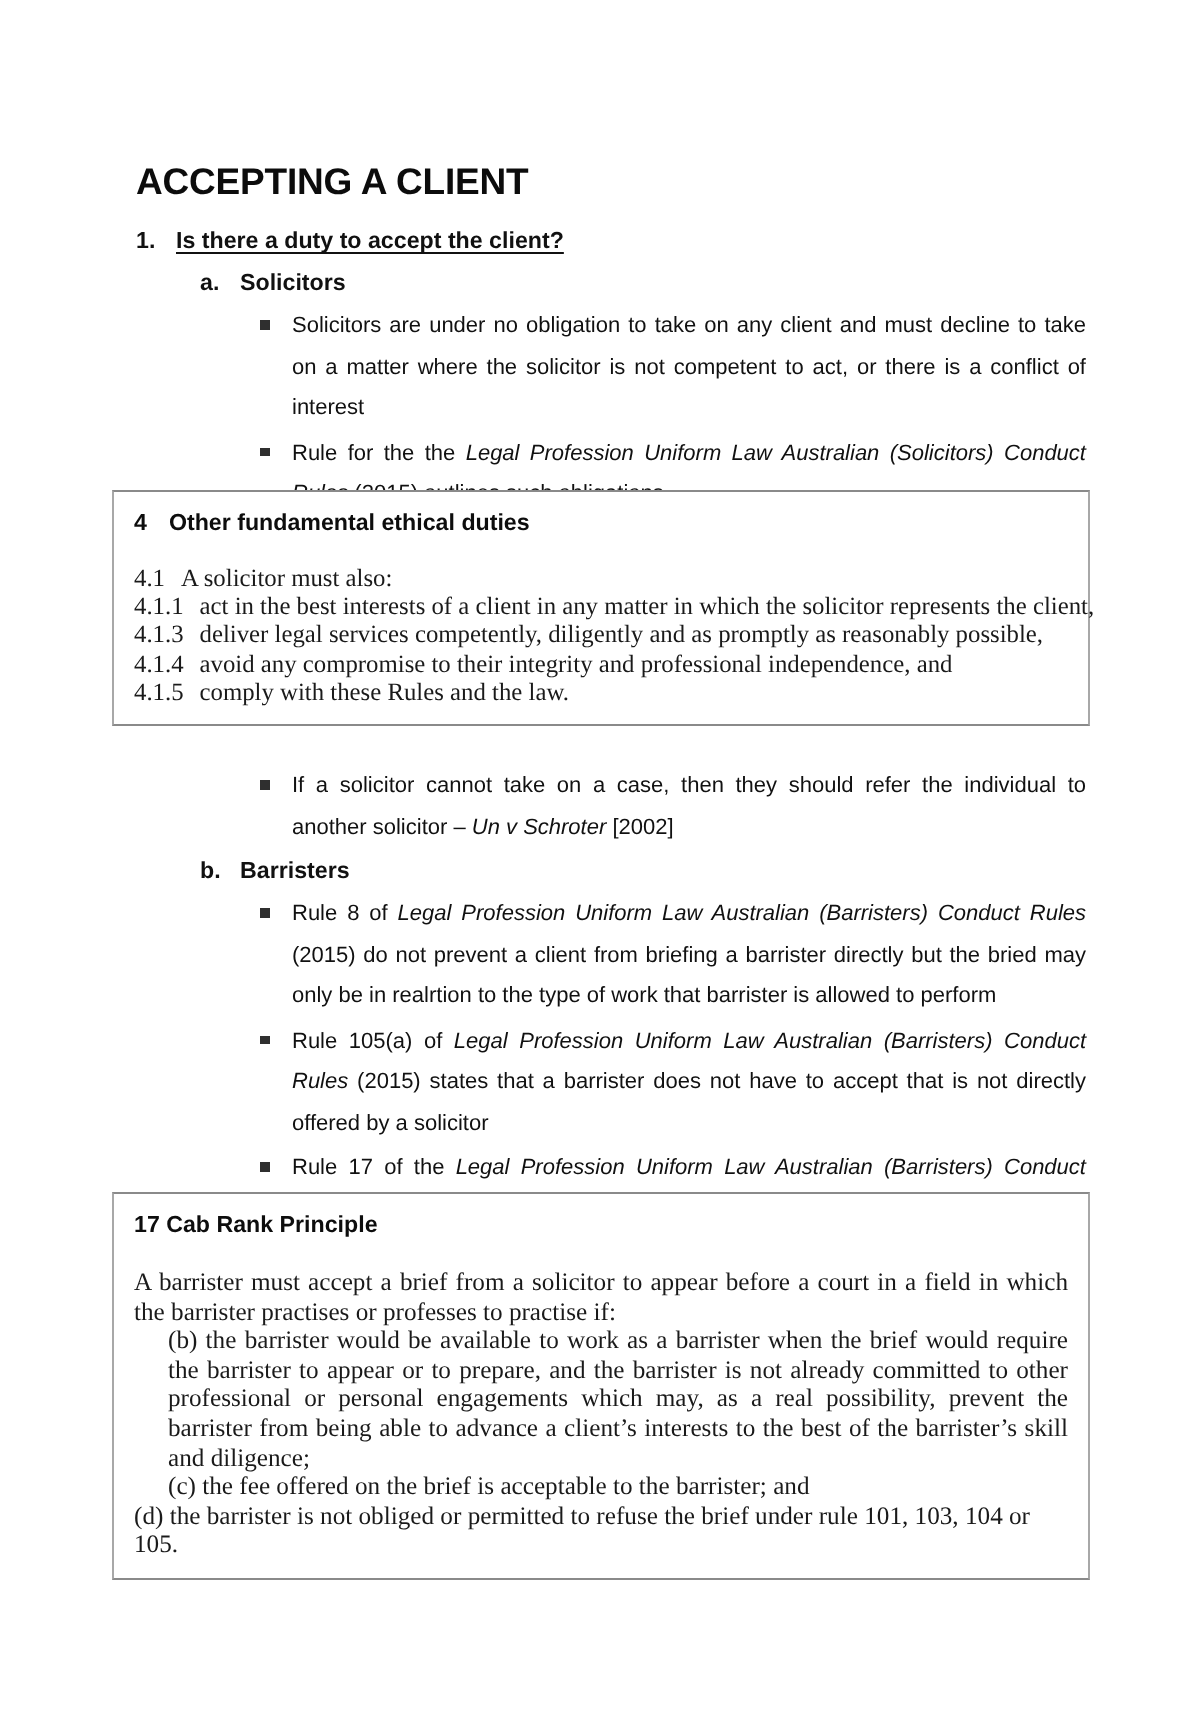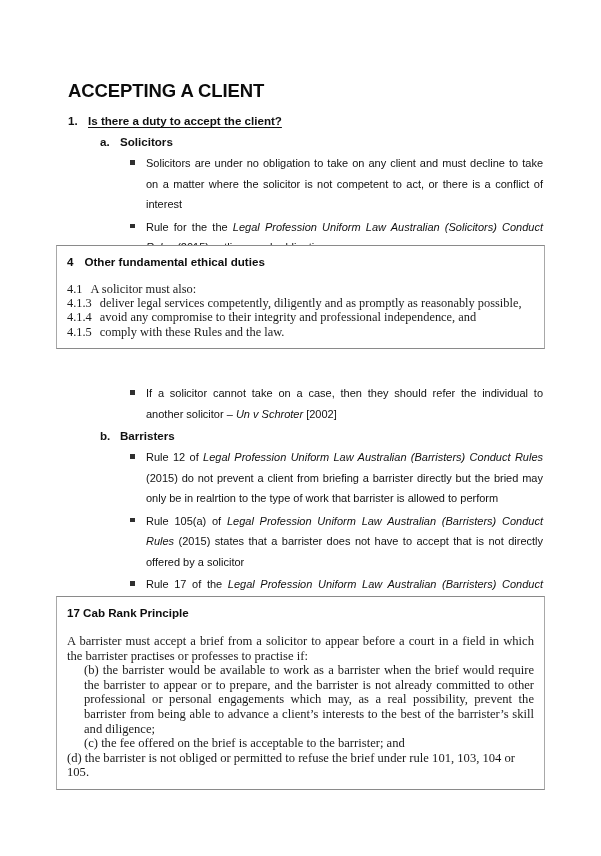--- a/index.html
+++ b/index.html
@@ -180,41 +180,42 @@
     </div>
 
   </div>
 
   <div class="stat-box" style="top:245px;">
     <div class="stat-head">
       <span>4</span><span class="num-sp"></span><span>Other fundamental ethical duties</span>
     </div>
     <div class="stat-body">
       <div class="stat-line"><span class="lbl">4.1</span><span class="s-indent"></span><span>A solicitor must also:</span></div>
+      <div class="stat-line"><span class="lbl">4.1.1</span><span class="s-indent"></span><span>act in the best interests of a client in any matter in which the solicitor represents the client,</span></div>
       <div class="stat-line"><span class="lbl">4.1.3</span><span class="s-indent"></span><span>deliver legal services competently, diligently and as promptly as reasonably possible,</span></div>
       <div class="stat-line"><span class="lbl">4.1.4</span><span class="s-indent"></span><span>avoid any compromise to their integrity and professional independence, and</span></div>
       <div class="stat-line"><span class="lbl">4.1.5</span><span class="s-indent"></span><span>comply with these Rules and the law.</span></div>
     </div>
   </div>
 
   <div class="outline" style="top:381px;">
 
     <div class="lvl3">
       <span class="sq"></span>
       <span>If a solicitor cannot take on a case, then they should refer the individual to another solicitor – </span><i>Un v Schroter</i><span> [2002]</span>
     </div>
 
     <div class="lvl2">
       <span class="marker">b.</span>
       <span>Barristers</span>
     </div>
 
     <div class="lvl3">
       <span class="sq"></span>
-      <span>Rule 12 of </span><i>Legal Profession Uniform Law Australian (Barristers) Conduct Rules</i><span> (2015) do not prevent a client from briefing a barrister directly but the bried may only be in realrtion to the type of work that barrister is allowed to perform</span>
+      <span>Rule 8 of </span><i>Legal Profession Uniform Law Australian (Barristers) Conduct Rules</i><span> (2015) do not prevent a client from briefing a barrister directly but the bried may only be in realrtion to the type of work that barrister is allowed to perform</span>
     </div>
 
     <div class="lvl3">
       <span class="sq"></span>
       <span>Rule 105(a) of </span><i>Legal Profession Uniform Law Australian (Barristers) Conduct Rules</i><span> (2015) states that a barrister does not have to accept that is not directly offered by a solicitor</span>
     </div>
 
     <div class="lvl3">
       <span class="sq"></span>
       <span>Rule 17 of the </span><i>Legal Profession Uniform Law Australian (Barristers) Conduct Rules</i><span> (2015) outlines the cab rank principle</span>

